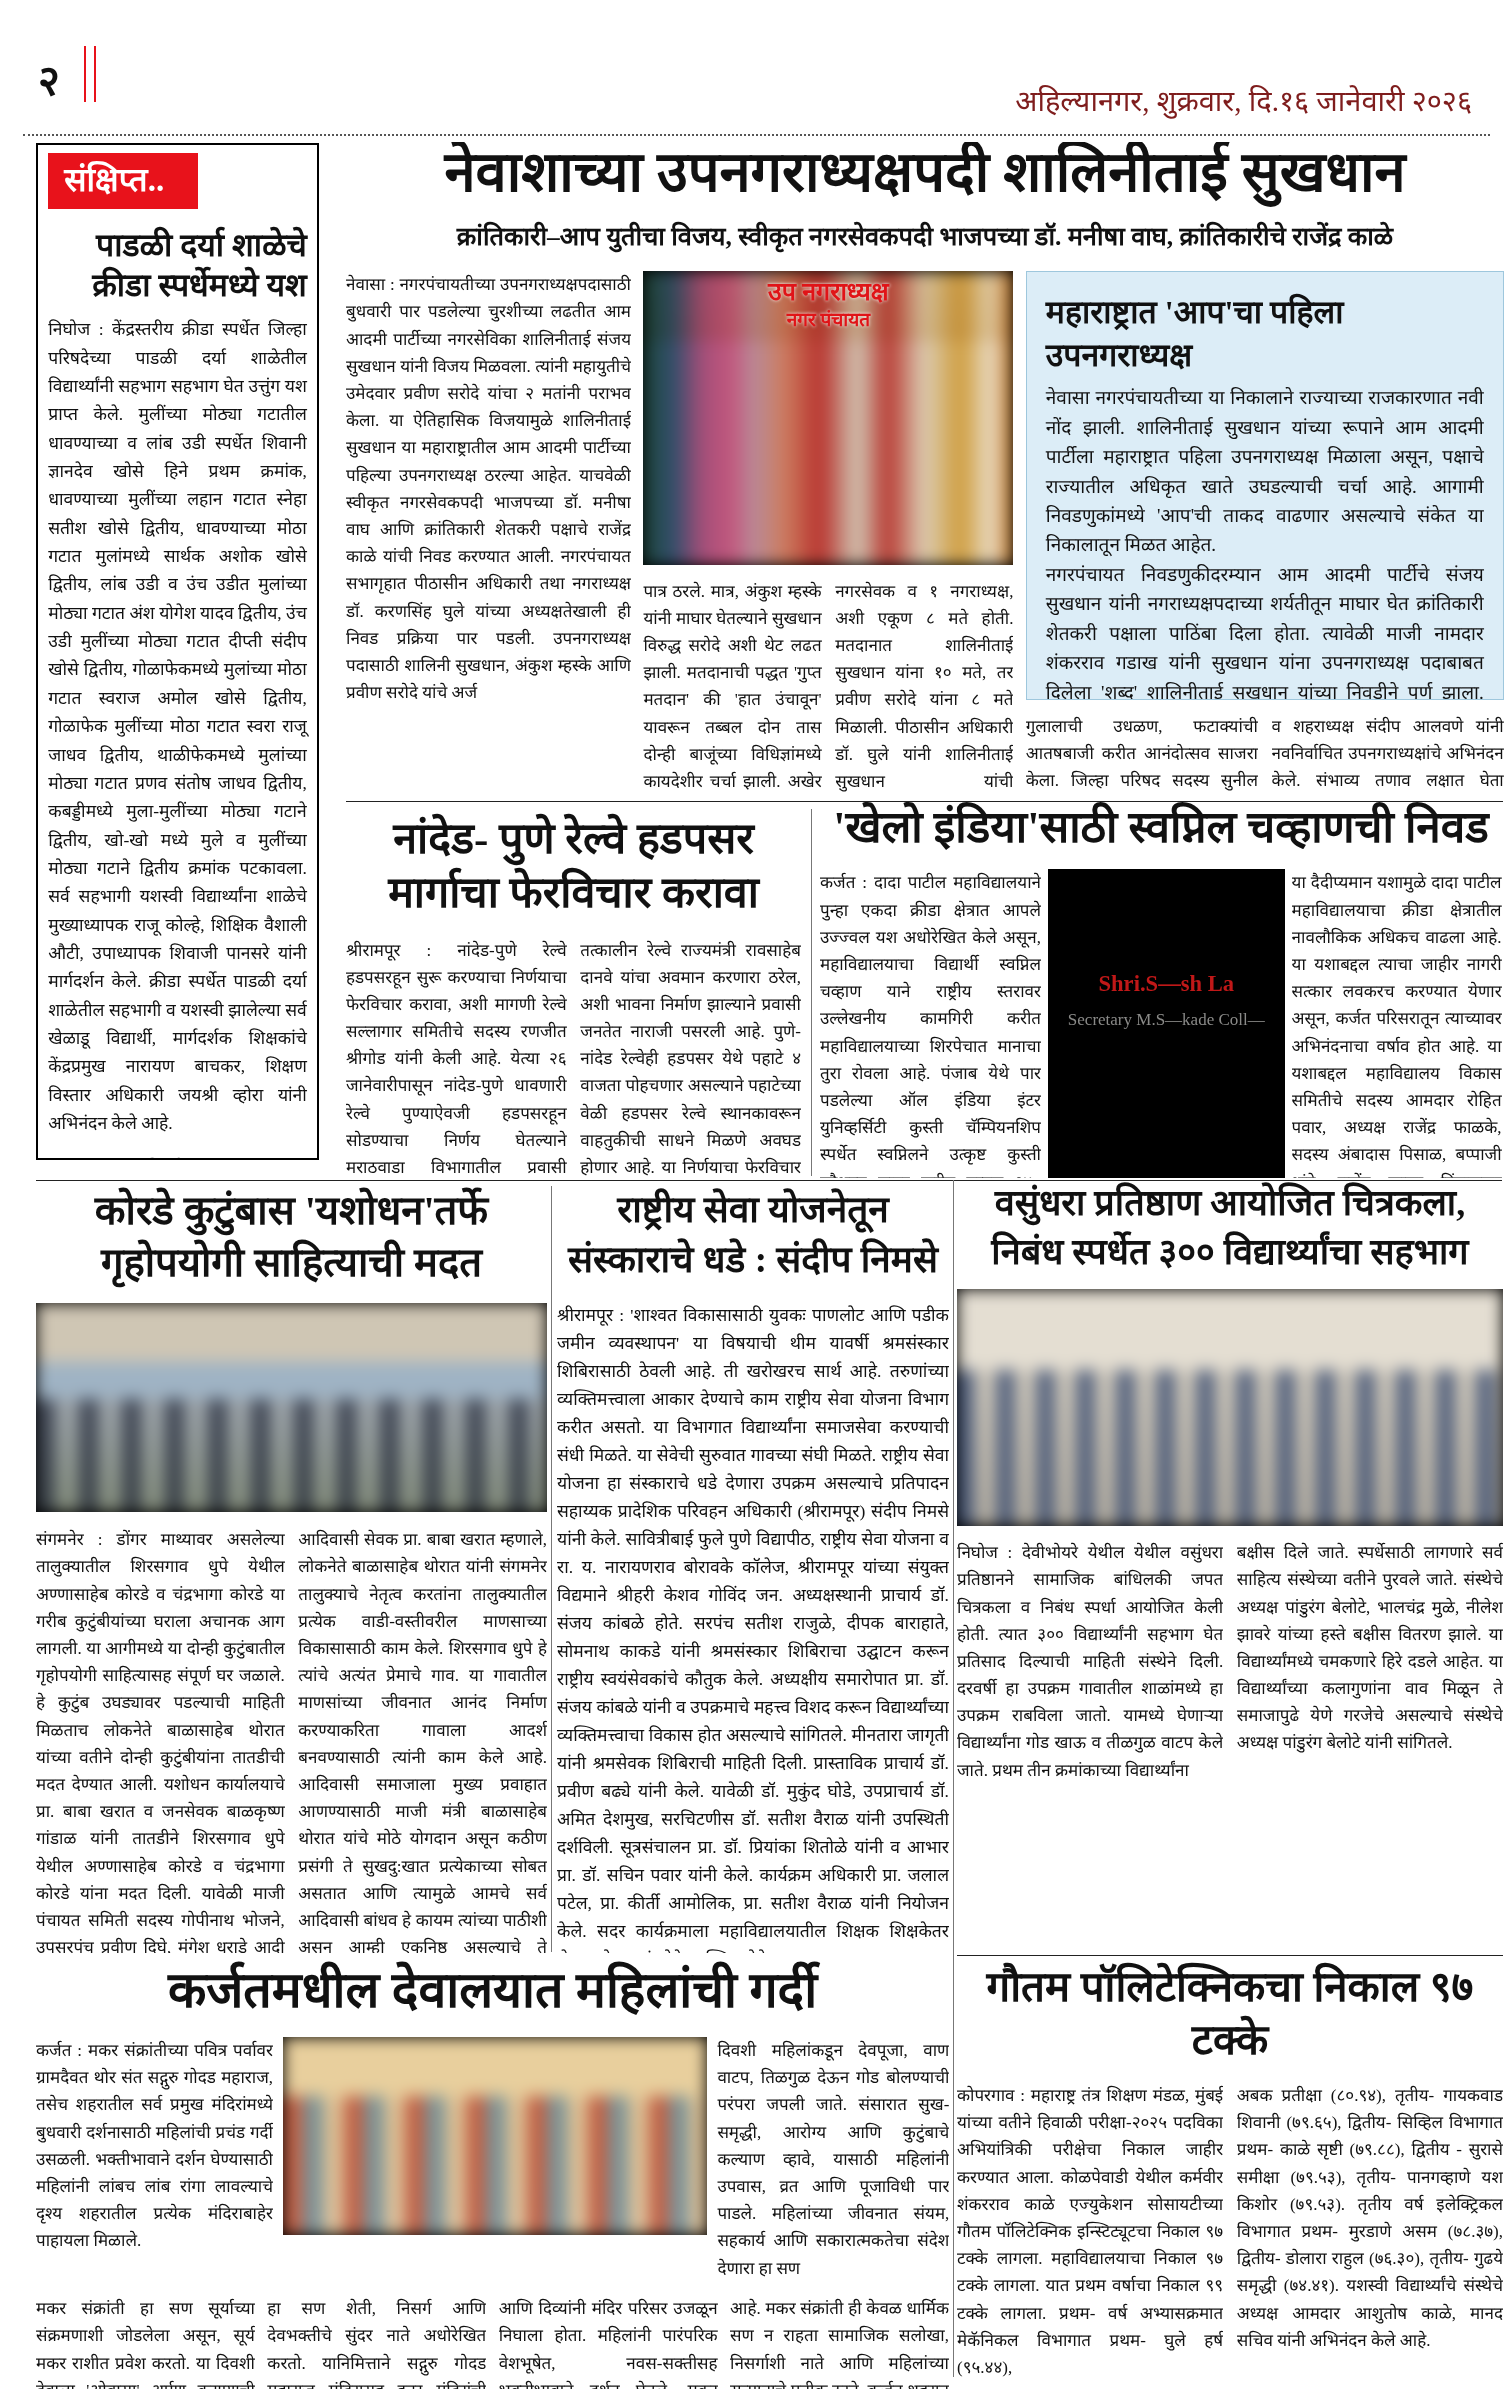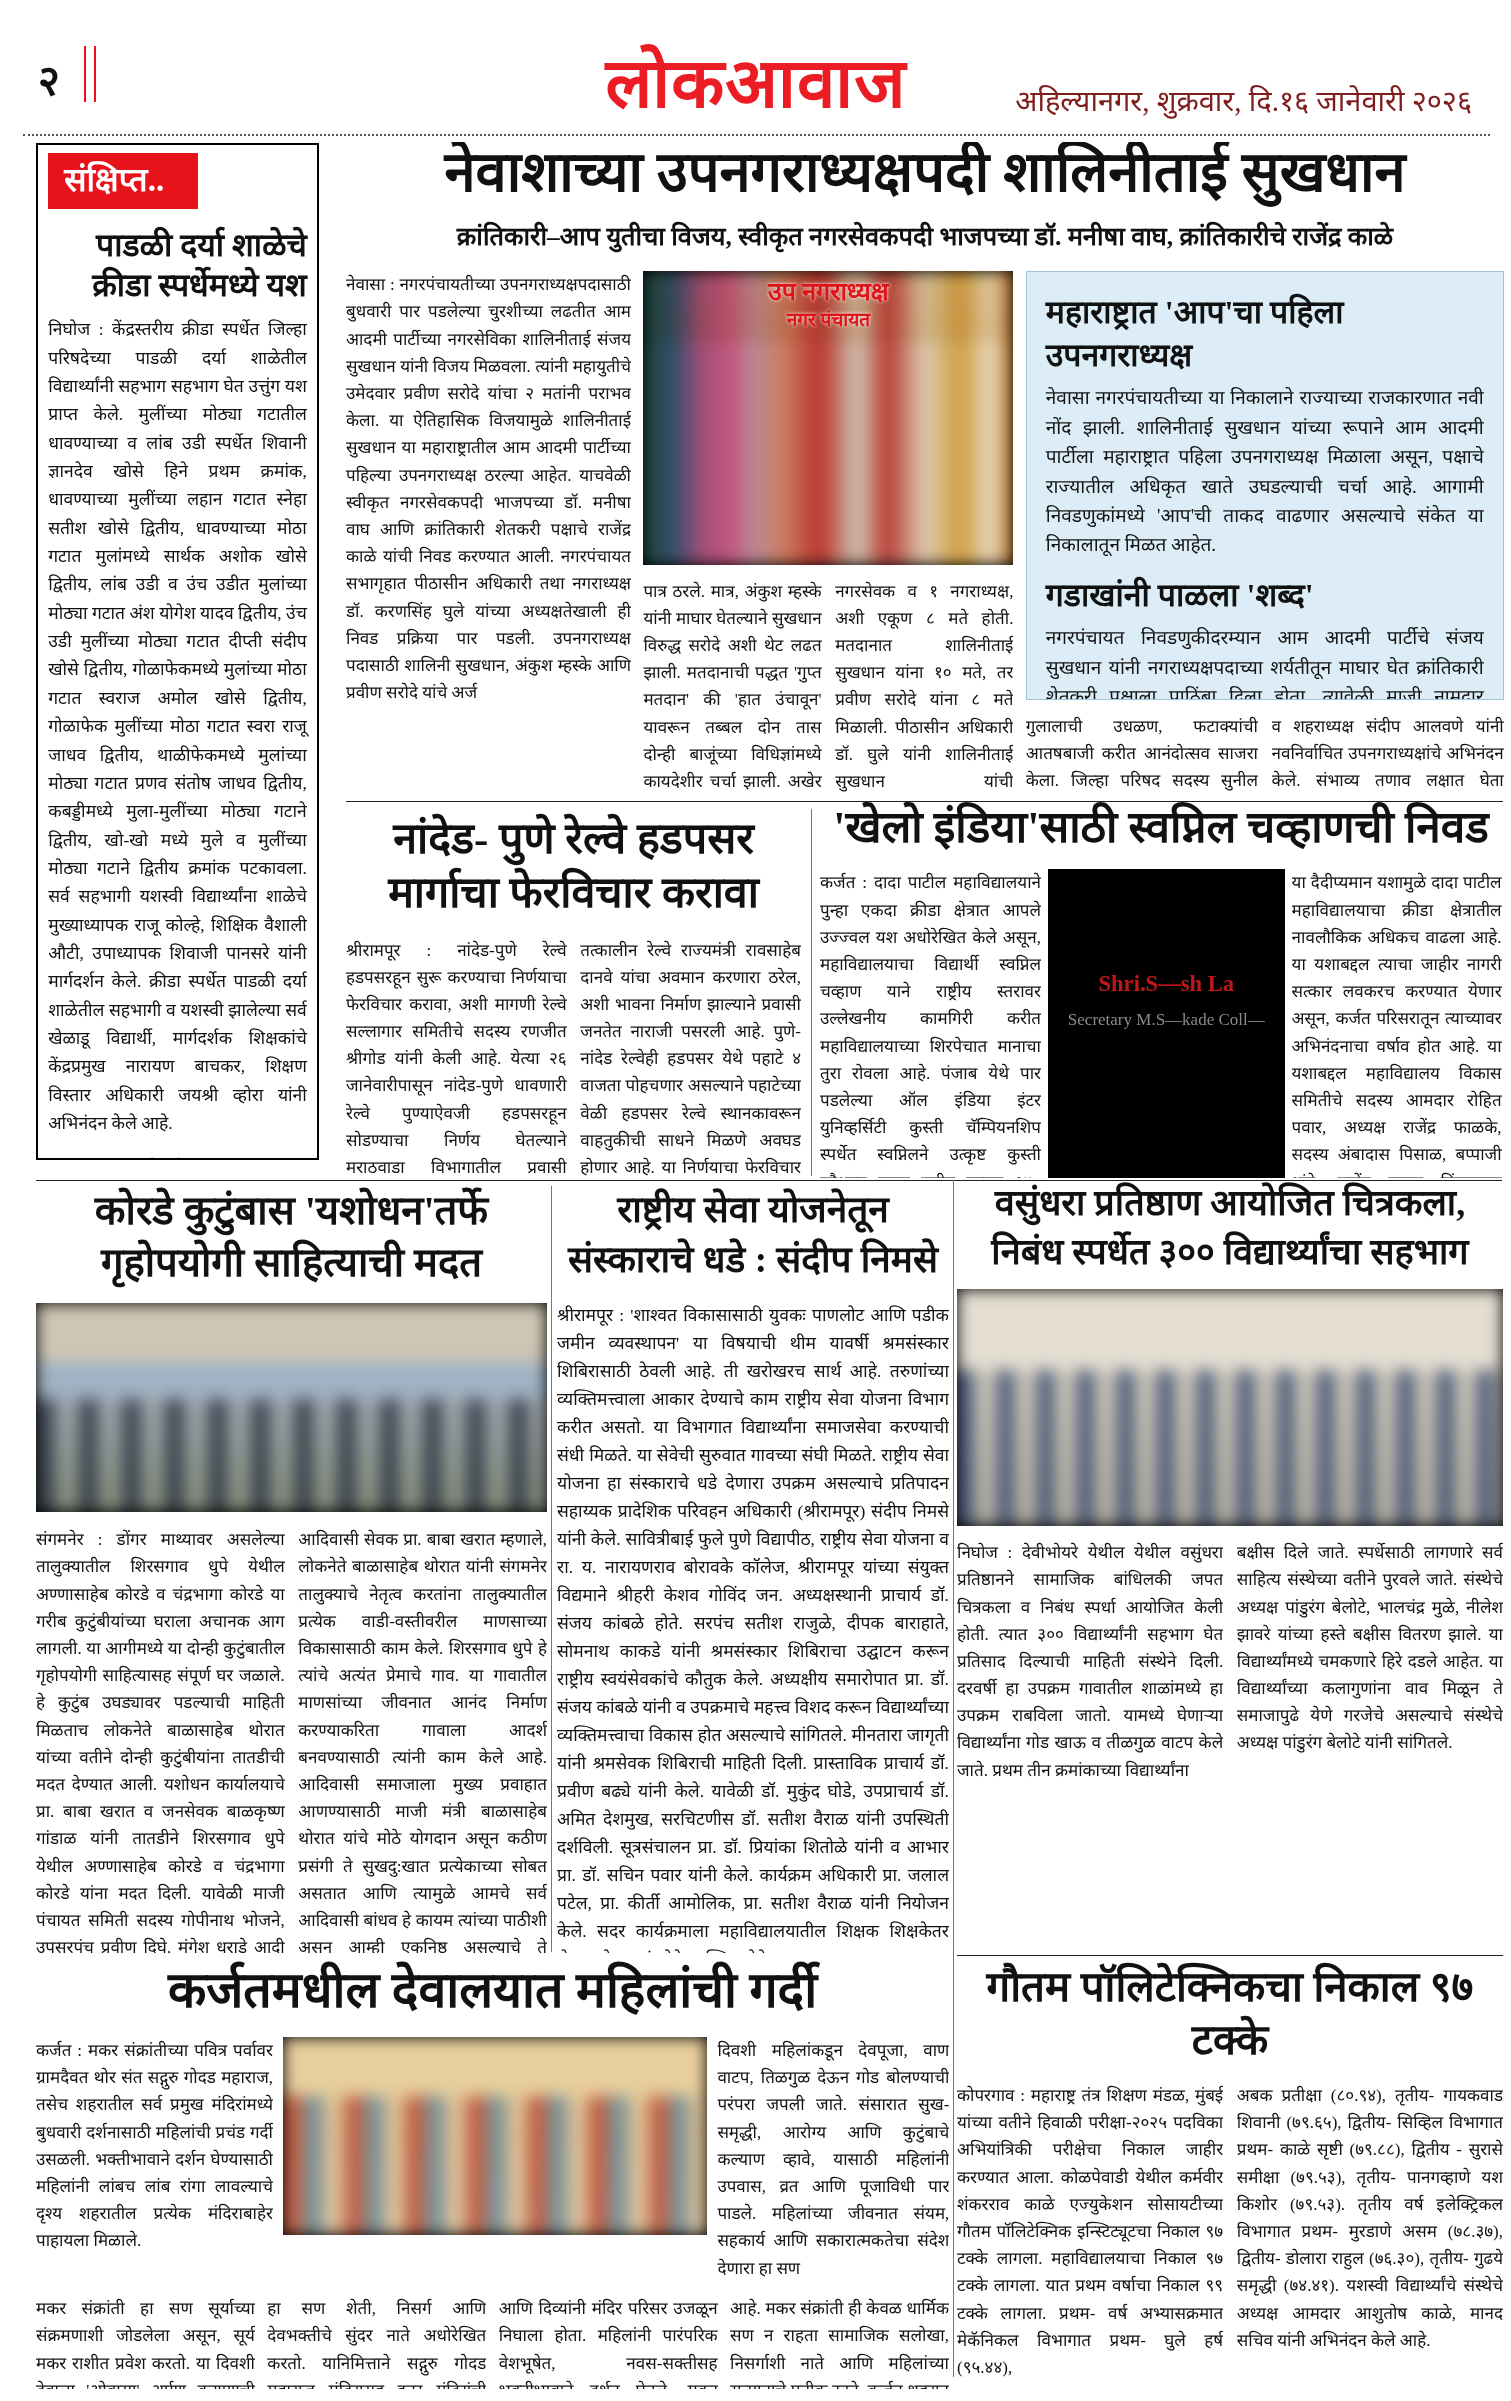--- a/index.html
+++ b/index.html
@@ -88,21 +88,20 @@
       linear-gradient(180deg,#d9b97e 0%,#c9a368 45%,#caa87b 100%);}
   .kj-strip{display:grid;grid-template-columns:repeat(4,1fr);column-gap:12.4px;margin-top:13.6px;}
 </style>
 </head>
 <body>
 
 <div class="page">
 
   <div class="hdr-pagenum">२</div>
   <div class="hdr-bars"></div>
-  <div class="masthead">लोकआवाज</div>
   <div class="dateline">अहिल्यानगर, शुक्रवार, दि.१६ जानेवारी २०२६</div>
   <div class="hdr-rule"></div>
 
   <div class="sidebar">
     <div class="sb-label">संक्षिप्त..</div>
     <div class="sb-h">पाडळी दर्या शाळेचे क्रीडा स्पर्धेमध्ये यश</div>
     <div class="sb-body">निघोज : केंद्रस्तरीय क्रीडा स्पर्धेत जिल्हा परिषदेच्या पाडळी दर्या शाळेतील विद्यार्थ्यांनी सहभाग सहभाग घेत उत्तुंग यश प्राप्त केले. मुलींच्या मोठ्या गटातील धावण्याच्या व लांब उडी स्पर्धेत शिवानी ज्ञानदेव खोसे हिने प्रथम क्रमांक, धावण्याच्या मुलींच्या लहान गटात स्नेहा सतीश खोसे द्वितीय, धावण्याच्या मोठा गटात मुलांमध्ये सार्थक अशोक खोसे द्वितीय, लांब उडी व उंच उडीत मुलांच्या मोठ्या गटात अंश योगेश यादव द्वितीय, उंच उडी मुलींच्या मोठ्या गटात दीप्ती संदीप खोसे द्वितीय, गोळाफेकमध्ये मुलांच्या मोठा गटात स्वराज अमोल खोसे द्वितीय, गोळाफेक मुलींच्या मोठा गटात स्वरा राजू जाधव द्वितीय, थाळीफेकमध्ये मुलांच्या मोठ्या गटात प्रणव संतोष जाधव द्वितीय, कबड्डीमध्ये मुला-मुलींच्या मोठ्या गटाने द्वितीय, खो-खो मध्ये मुले व मुलींच्या मोठ्या गटाने द्वितीय क्रमांक पटकावला. सर्व सहभागी यशस्वी विद्यार्थ्यांना शाळेचे मुख्याध्यापक राजू कोल्हे, शिक्षिक वैशाली औटी, उपाध्यापक शिवाजी पानसरे यांनी मार्गदर्शन केले. क्रीडा स्पर्धेत पाडळी दर्या शाळेतील सहभागी व यशस्वी झालेल्या सर्व खेळाडू विद्यार्थी, मार्गदर्शक शिक्षकांचे केंद्रप्रमुख नारायण बाचकर, शिक्षण विस्तार अधिकारी जयश्री व्होरा यांनी अभिनंदन केले आहे.</div>
     <div class="sb-h" style="margin-top:19px;">श्रीगोंद्यात जुगार अड्ड्यावर छापा</div>
     
   </div>
@@ -122,21 +121,20 @@
         </div>
         <div class="two-col">
           <div class="colbody">पात्र ठरले. मात्र, अंकुश म्हस्के यांनी माघार घेतल्याने सुखधान विरुद्ध सरोदे अशी थेट लढत झाली. मतदानाची पद्धत 'गुप्त मतदान' की 'हात उंचावून' यावरून तब्बल दोन तास दोन्ही बाजूंच्या विधिज्ञांमध्ये कायदेशीर चर्चा झाली. अखेर जिल्हाधिकाऱ्यांच्या मार्गदर्शनानुसार हात उंचावून मतदान घेण्याचा निर्णय घेण्यात आला. क्रांतिकारी शेतकरी पक्ष व 'आप' युतीकडे १० मते, तर महायुतीकडे ७,</div>
           <div class="colbody">नगरसेवक व १ नगराध्यक्ष, अशी एकूण ८ मते होती. मतदानात शालिनीताई सुखधान यांना १० मते, तर प्रवीण सरोदे यांना ८ मते मिळाली. पीठासीन अधिकारी डॉ. घुले यांनी शालिनीताई सुखधान यांची उपनगराध्यक्षपदी निवड जाहीर केली. या प्रक्रियेदरम्यान मुख्याधिकारी निखिल फराटे, सागर झावरे, ॲड. अण्णासाहेब आंबाडे आणि ॲड. जानकीराम डौले उपस्थित होते. विजयाची घोषणा होताच कार्यकर्त्यांनी</div>
         </div>
       </div>
       <div>
         <div class="bluebox">
           <div class="bb-h">महाराष्ट्रात 'आप'चा पहिला उपनगराध्यक्ष</div>
           <div class="bb-b">नेवासा नगरपंचायतीच्या या निकालाने राज्याच्या राजकारणात नवी नोंद झाली. शालिनीताई सुखधान यांच्या रूपाने आम आदमी पार्टीला महाराष्ट्रात पहिला उपनगराध्यक्ष मिळाला असून, पक्षाचे राज्यातील अधिकृत खाते उघडल्याची चर्चा आहे. आगामी निवडणुकांमध्ये 'आप'ची ताकद वाढणार असल्याचे संकेत या निकालातून मिळत आहेत.</div>
-          <div class="bb-h" style="margin-top:12.4px;">गडाखांनी पाळला 'शब्द'</div>
           <div class="bb-b">नगरपंचायत निवडणुकीदरम्यान आम आदमी पार्टीचे संजय सुखधान यांनी नगराध्यक्षपदाच्या शर्यतीतून माघार घेत क्रांतिकारी शेतकरी पक्षाला पाठिंबा दिला होता. त्यावेळी माजी नामदार शंकरराव गडाख यांनी सुखधान यांना उपनगराध्यक्ष पदाबाबत दिलेला 'शब्द' शालिनीताई सुखधान यांच्या निवडीने पूर्ण झाला. गडाख यांच्या शब्दपालनाची तालुक्यात चांगलीच चर्चा होत आहे.</div>
         </div>
         <div class="two-col">
           <div class="colbody">गुलालाची उधळण, फटाक्यांची आतषबाजी करीत आनंदोत्सव साजरा केला. जिल्हा परिषद सदस्य सुनील गडाख, सभापती नंदकुमार पाटील, रावसाहेब कांगुणे, ॲड. सादिक शिलेदार, जिल्हाध्यक्ष राजू आघाव</div>
           <div class="colbody">व शहराध्यक्ष संदीप आलवणे यांनी नवनिर्वाचित उपनगराध्यक्षांचे अभिनंदन केले. संभाव्य तणाव लक्षात घेता पोलिस निरीक्षक महेश पाटील यांच्या मार्गदर्शनाखाली शहरात पोलिस बंदोबस्त ठेवण्यात आला होता.</div>
         </div>
       </div>
     </div>
   </div>
 

